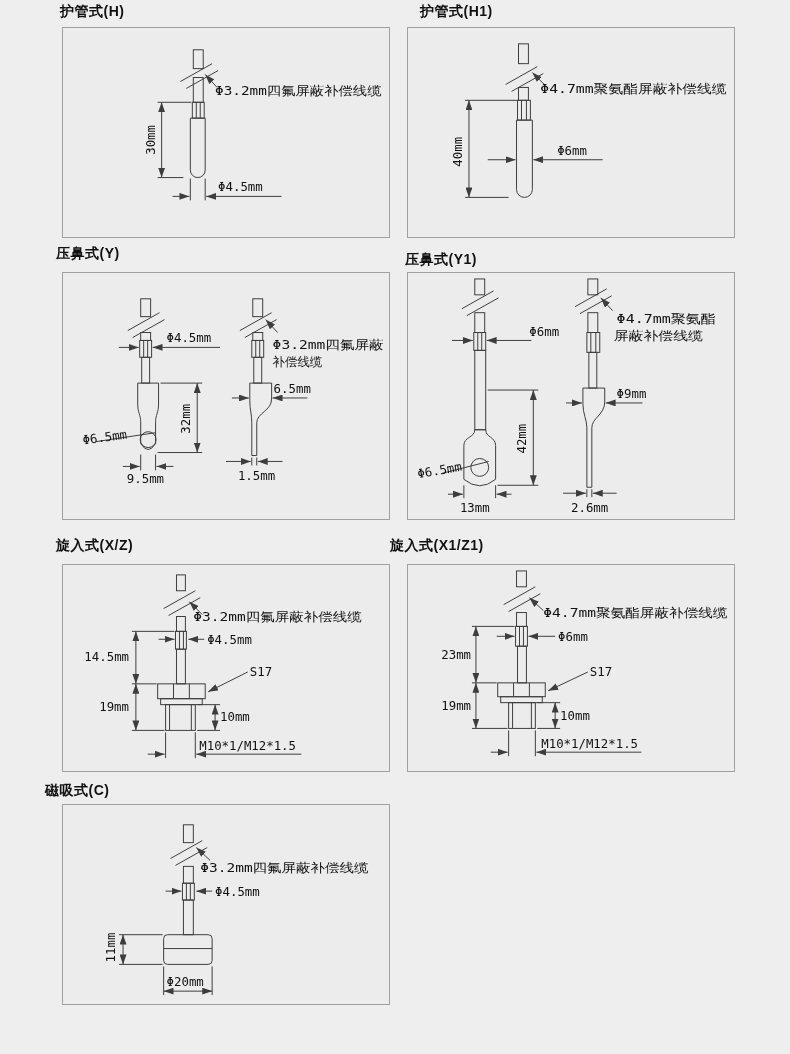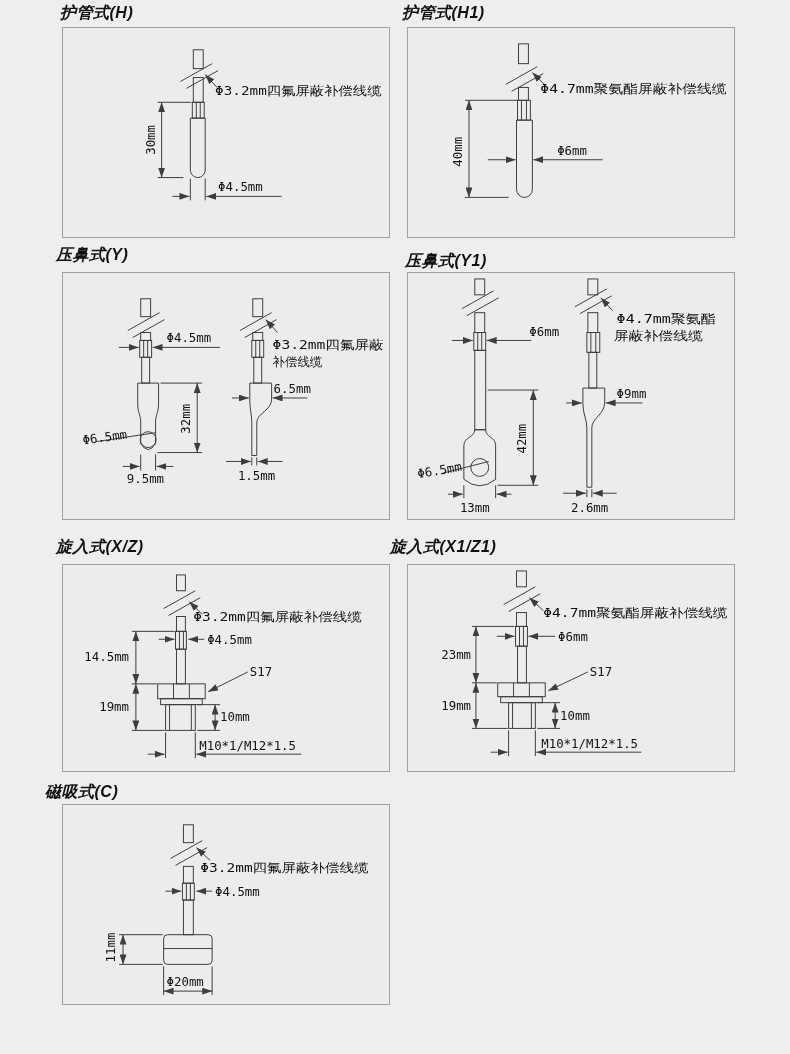--- a/index.html
+++ b/index.html
@@ -1,19 +1,19 @@
 <!DOCTYPE html>
 <html><head>
 <meta charset="utf-8">
 <style>
   html,body{margin:0;padding:0;}
   body{background:#eeeeee;font-family:"Liberation Sans",sans-serif;}
   #page{position:relative;width:790px;height:1054px;background:#eeeeee;overflow:hidden;}
-  .panel-title{position:absolute;font-size:16px;font-weight:700;color:#111;letter-spacing:.5px;
-    font-family:"Liberation Sans",sans-serif;font-style:italic;}
+  .panel-title{position:absolute;font-size:14px;font-weight:700;color:#111;letter-spacing:.5px;
+    font-family:"Liberation Sans",sans-serif;}
   .panel-box{position:absolute;background:#ececec;border:1px solid #a0a0a0;box-sizing:border-box;}
   .panel-box svg{display:block;width:100%;height:100%;}
   .ln{stroke:#3d3d3d;stroke-width:1;fill:none;}
   .dim{font-family:"DejaVu Sans Mono","DejaVu Sans",monospace;font-size:12.5px;fill:#111;}
 </style>
 </head>
 <body>
 
 <div id="page">
 
@@ -54,21 +54,21 @@
       <g>
         <line class="ln" x1="128" y1="152" x2="128" y2="174"></line>
         <line class="ln" x1="143" y1="152" x2="143" y2="174"></line>
         <line class="ln" x1="110" y1="170" x2="127" y2="170" marker-end="url(#arH)"></line>
         <line class="ln" x1="144" y1="170" x2="220" y2="170" marker-start="url(#arH)"></line>
         <text class="dim" x="156" y="165">Φ4.5mm</text>
       </g>
     </svg>
   </div>
 
-  <div class="panel-title" style="left:402px;top:3px;">护管式(H1)</div>
+  <div class="panel-title" style="left:420px;top:3px;">护管式(H1)</div>
   <div class="panel-box" style="left:407px;top:27px;width:328px;height:211px;">
     <svg viewBox="0 0 328 211">
       <defs>
           <marker id="arH1" viewBox="0 0 10 7" markerWidth="10" markerHeight="7" refX="10" refY="3.5" orient="auto-start-reverse" markerUnits="userSpaceOnUse">
             <path d="M0,0L10,3.5L0,7Z" fill="#3d3d3d"></path>
           </marker>
         </defs>
       <g>
         <rect class="ln" x="111" y="16" width="10" height="20"></rect>
         <rect class="ln" x="111" y="60" width="10" height="13"></rect>

